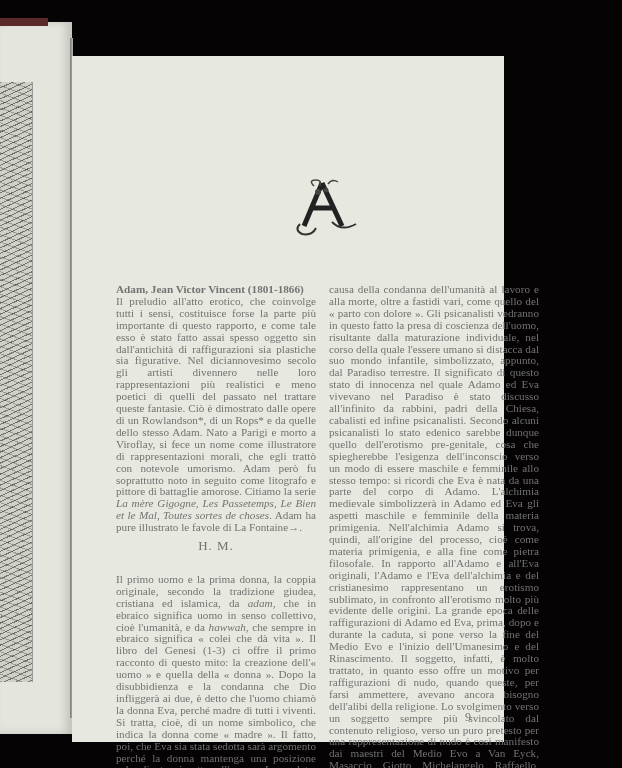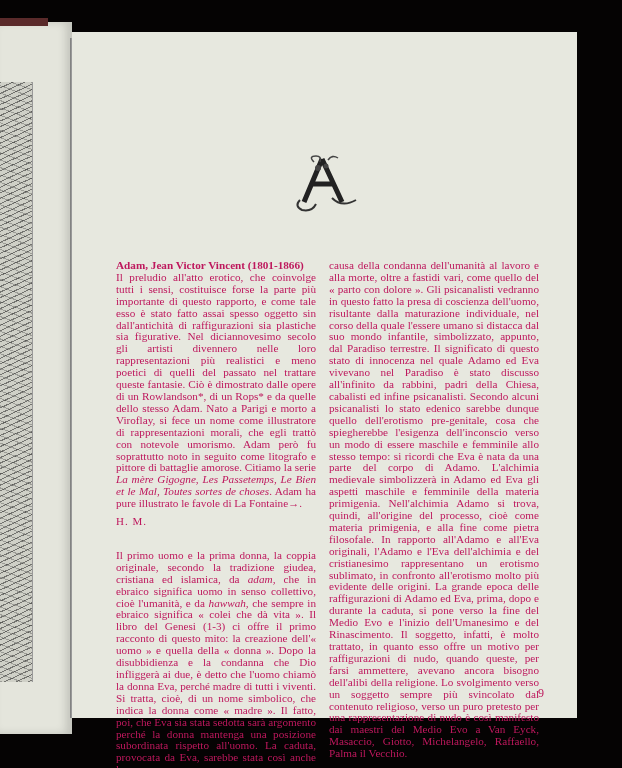--- a/index.html
+++ b/index.html
@@ -25,38 +25,38 @@
       repeating-linear-gradient(155deg, rgba(40,40,40,0.55) 0 1px, transparent 1px 5px),
       repeating-linear-gradient(20deg, rgba(60,60,60,0.35) 0 1px, transparent 1px 7px),
       #cfd0c7;
     border-right: 1px solid #999;
   }
   .gutter {
     position: absolute; left: 70px; top: 38px; width: 3px; height: 680px;
     background: linear-gradient(90deg, #777, #bbb);
   }
   .right-page {
-    position: absolute; left: 72px; top: 32px; width: 505px; height: 686px;
+    position: absolute; left: 72px; top: 56px; width: 432px; height: 686px;
     background: #e7e8df;
-    color: #be185d;
+    color: #737373;
   }
   .ornament {
     position: absolute; left: 220px; top: 122px; width: 70px; height: 60px;
   }
   .col {
     position: absolute; top: 228px; width: 200px;
     font-size: 11.2px; line-height: 11.9px;
     text-align: justify;
   }
   .col.left { left: 44px; }
   .col.right { left: 257px; width: 210px; }
   .heading { font-weight: bold; display: block; }
   .para { display: block; margin: 0; }
   .sig {
-    display: block; text-align: left; font-size: 11px; letter-spacing: 1px;
+    display: block; text-align: center; font-size: 13px; letter-spacing: 1px;
     margin-top: 6px;
   }
   .spacer { display: block; height: 22px; }
   .page-number {
     position: absolute; right: 33px; top: 654px; font-size: 12px;
   }
   i { }
 </style>
 </head>
 <body>

